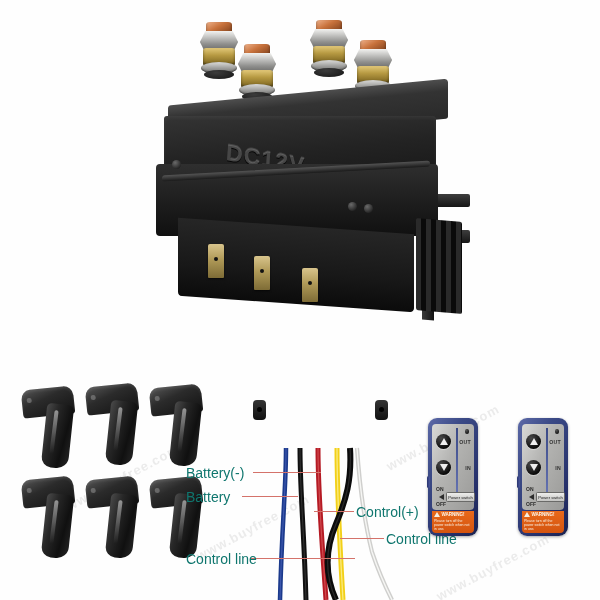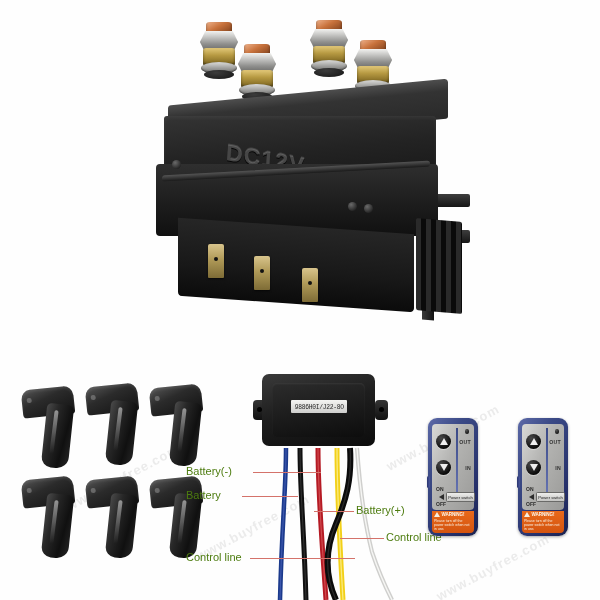--- a/index.html
+++ b/index.html
@@ -168,21 +168,21 @@
   .rcv-ear::after{
     content:"";position:absolute;left:4px;top:7px;width:5px;height:5px;
     border-radius:50%;background:#000;
   }
 
   
   #wires{position:absolute;left:0;top:0;width:600px;height:600px;pointer-events:none;}
 
   
   .callout{
-    position:absolute;color:#4d7c0f;font-size:11px;
+    position:absolute;color:#0f766e;font-size:14px;
     font-family:"Liberation Sans", sans-serif;white-space:nowrap;
   }
   .lead{position:absolute;height:1px;background:#d4726a;}
 
   
   .remote{position:absolute;width:50px;height:118px;}
   .rm-shell{
     position:absolute;inset:0;border-radius:9px;
     background:linear-gradient(120deg,#5d6aa8 0%,#3b4a86 30%,#26306a 75%,#1b2350 100%);
     box-shadow:0 1px 3px rgba(0,0,0,.35);
@@ -374,38 +374,32 @@
     <path d="M357,448 C360,492 364,520 372,552 C380,576 386,588 392,600" stroke="#cfcfcd" stroke-width="4.2" fill="none"></path>
     <path d="M357,448 C360,492 364,520 372,552 C380,576 386,588 392,600" stroke="#f6f6f4" stroke-width="1.4" fill="none"></path>
 
     <path d="M350,448 C352,480 346,500 336,524 C324,552 326,578 336,600" stroke="#0b0b0b" stroke-width="6" fill="none"></path>
     <path d="M350,448 C352,480 346,500 336,524 C324,552 326,578 336,600" stroke="#454545" stroke-width="1.3" fill="none" opacity=".5"></path>
   </svg>
 
   <div id="receiver">
     <div class="rcv-ear" style="left:0px;"></div>
     <div class="rcv-ear" style="right:0px;"></div>
-    <div class="rcv-box">
-      <div class="rcv-inner"></div>
-      <div class="rcv-label">
-        <span>9886H0I/J22-8O</span>
-      </div>
-    </div>
   </div>
 
   <div class="lead" style="left:253px;top:472px;width:68px;"></div>
   <div class="lead" style="left:242px;top:496px;width:56px;"></div>
   <div class="lead" style="left:250px;top:558px;width:105px;"></div>
   <div class="lead" style="left:314px;top:511px;width:40px;"></div>
   <div class="lead" style="left:340px;top:538px;width:44px;"></div>
 
   <div class="callout" style="left:186px;top:465px;">Battery(-)</div>
   <div class="callout" style="left:186px;top:489px;">Battery</div>
   <div class="callout" style="left:186px;top:551px;">Control line</div>
-  <div class="callout" style="left:356px;top:504px;">Battery(+)</div>
+  <div class="callout" style="left:356px;top:504px;">Control(+)</div>
   <div class="callout" style="left:386px;top:531px;">Control line</div>
 
   <div class="remote" style="left:428px;top:418px;">
     <div class="rm-shell"></div>
     <div class="rm-side"></div>
     <div class="rm-face">
       <div class="rm-split"></div>
       <div class="rm-led"></div>
       <div class="rm-btn" style="top:10px;">
         <div class="arrow-up"></div>

